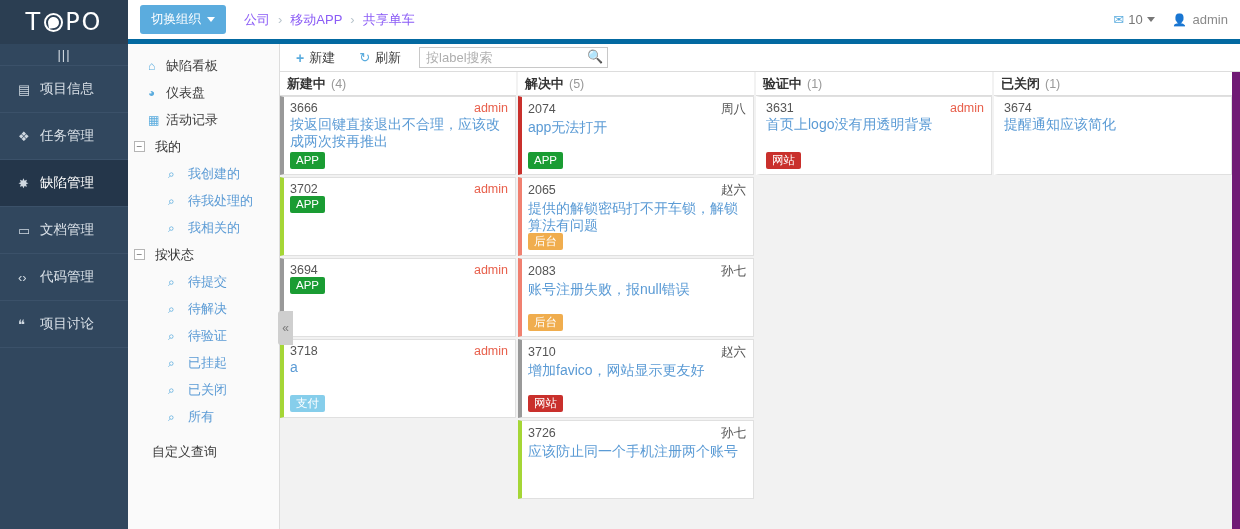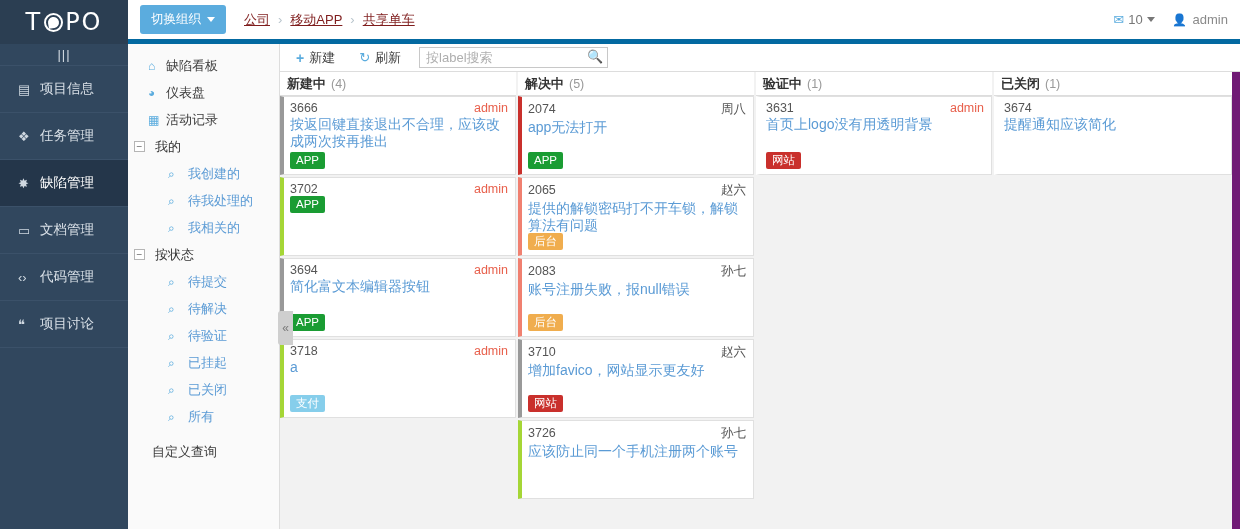--- a/index.html
+++ b/index.html
@@ -58,21 +58,21 @@
   }
   .btn-org {
     background: #5bacde; color: #fff; border: none; border-radius: 3px;
     padding: 6px 11px; font-size: 12.5px; cursor: pointer;
     font-family: inherit; display: inline-flex; align-items: center; gap: 6px;
   }
   .caret-d { width: 0; height: 0; border-left: 4px solid transparent;
              border-right: 4px solid transparent; border-top: 5px solid #fff; display:inline-block; }
   .crumbs { display: flex; align-items: center; margin-left: 18px; gap: 2px; }
   .crumbs a {
-    color: #7f1d1d; text-decoration: underline; font-size: 13px; cursor: pointer;
+    color: #8b5cf6; font-size: 13px; cursor: pointer;
   }
   .crumb-sep { color: #b8c4cc; margin: 0 6px; font-size: 13px; }
   .topbar-right { margin-left: auto; display: flex; align-items: center; gap: 18px; }
   .mail { display: inline-flex; align-items: center; gap: 4px; color: #777; font-size: 13px; cursor:pointer;}
   .mail-ic { color: #5bacde; font-size: 13px; }
   .user { display: inline-flex; align-items: center; gap: 5px; color: #8a8a8a; font-size: 13px; cursor:pointer;}
   .user-ic { color: #5bacde; font-size: 12px; }
 
   
   .body { flex: 1; display: flex; min-height: 0; background: #f2f2f2; }
@@ -346,21 +346,20 @@
                 </div>
                 <div class="card-tags">
                   <span class="tag" style="background:#1a9c33">APP</span>
                 </div>
               </div>
               <div class="card" style="border-left-color:#999999">
                 <div class="card-top">
                   <span class="card-id">3694</span>
                   <span class="card-user">admin</span>
                 </div>
-                <div class="card-title">简化富文本编辑器按钮</div>
                 <div class="card-tags">
                   <span class="tag" style="background:#1a9c33">APP</span>
                 </div>
               </div>
               <div class="card" style="border-left-color:#a5d636">
                 <div class="card-top">
                   <span class="card-id">3718</span>
                   <span class="card-user">admin</span>
                 </div>
                 <div class="card-title">a</div>

